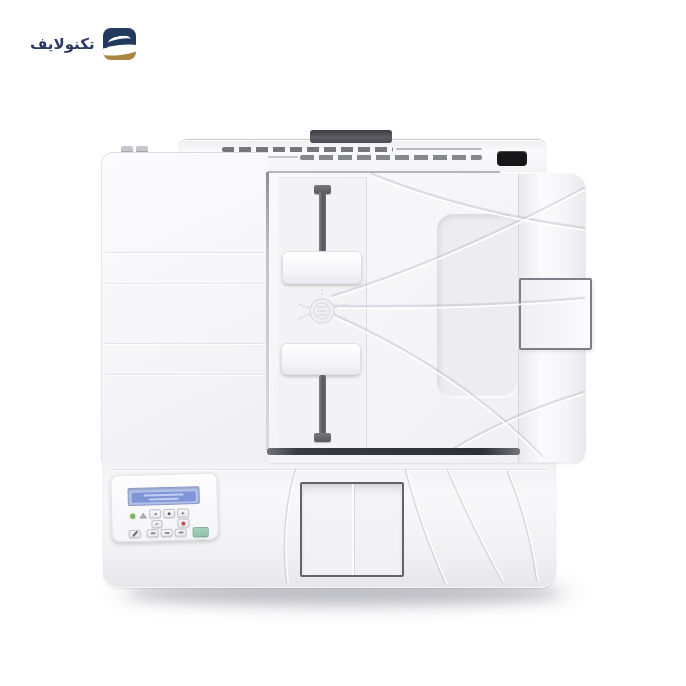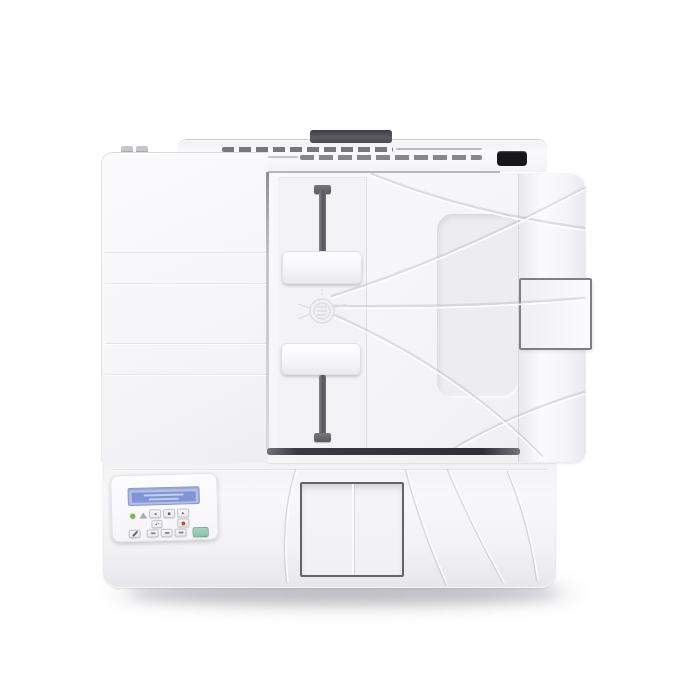--- a/index.html
+++ b/index.html
@@ -211,14 +211,23 @@
       </div>
     <div class="cp-btn" style="left:48px; top:54px; width:12px; height:8px;">
         <span class="dash-glyph"></span>
       </div>
     <div class="cp-btn" style="left:62px; top:54px; width:12px; height:8px;">
         <span class="dash-glyph"></span>
       </div>
     <div class="copy-btn" style="left:80px; top:53px; width:16px; height:10px;"></div>
   </div>
 
+  <div class="wm">
+    <span class="wm-text">تكنولايف</span>
+    <span class="wm-icon">
+      <span class="navy"></span>
+      <span class="gold"></span>
+      <span class="divider"></span>
+      <span class="swoosh"></span>
+    </span>
+  </div>
 
 </div>
 
 </body></html>

